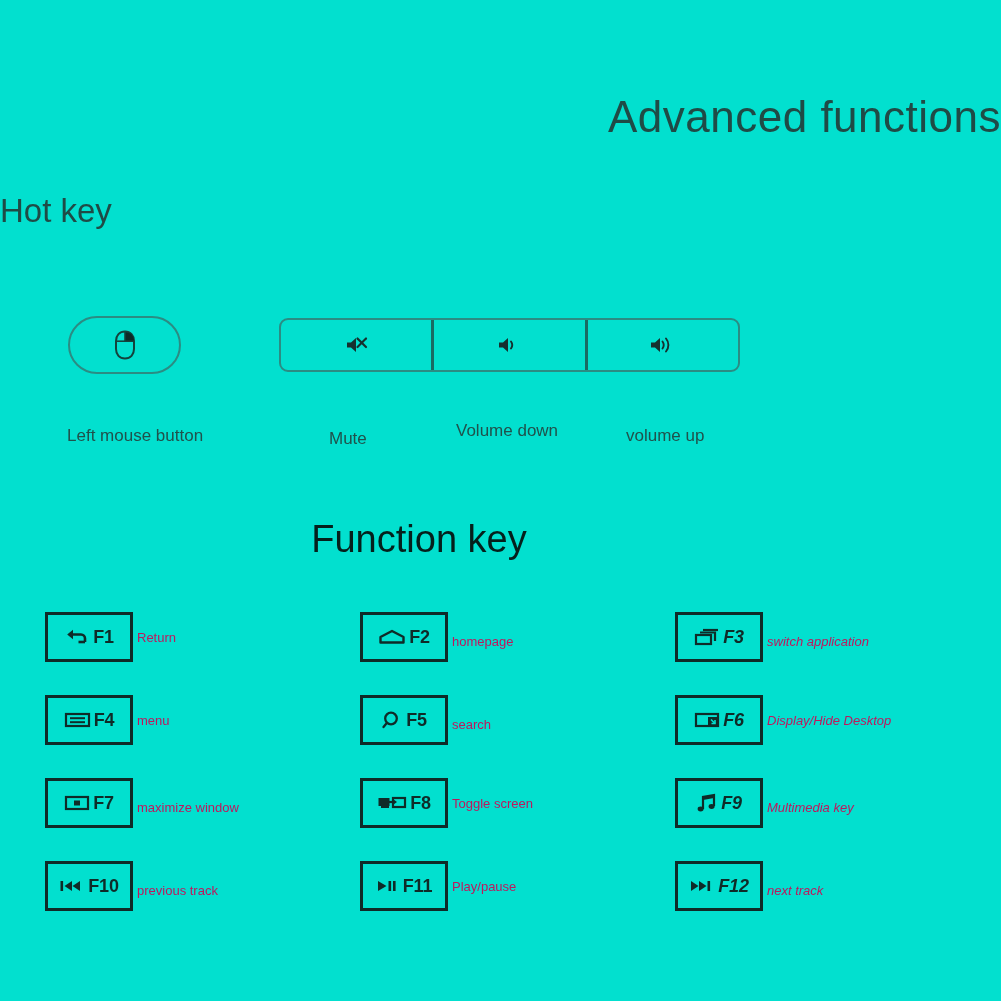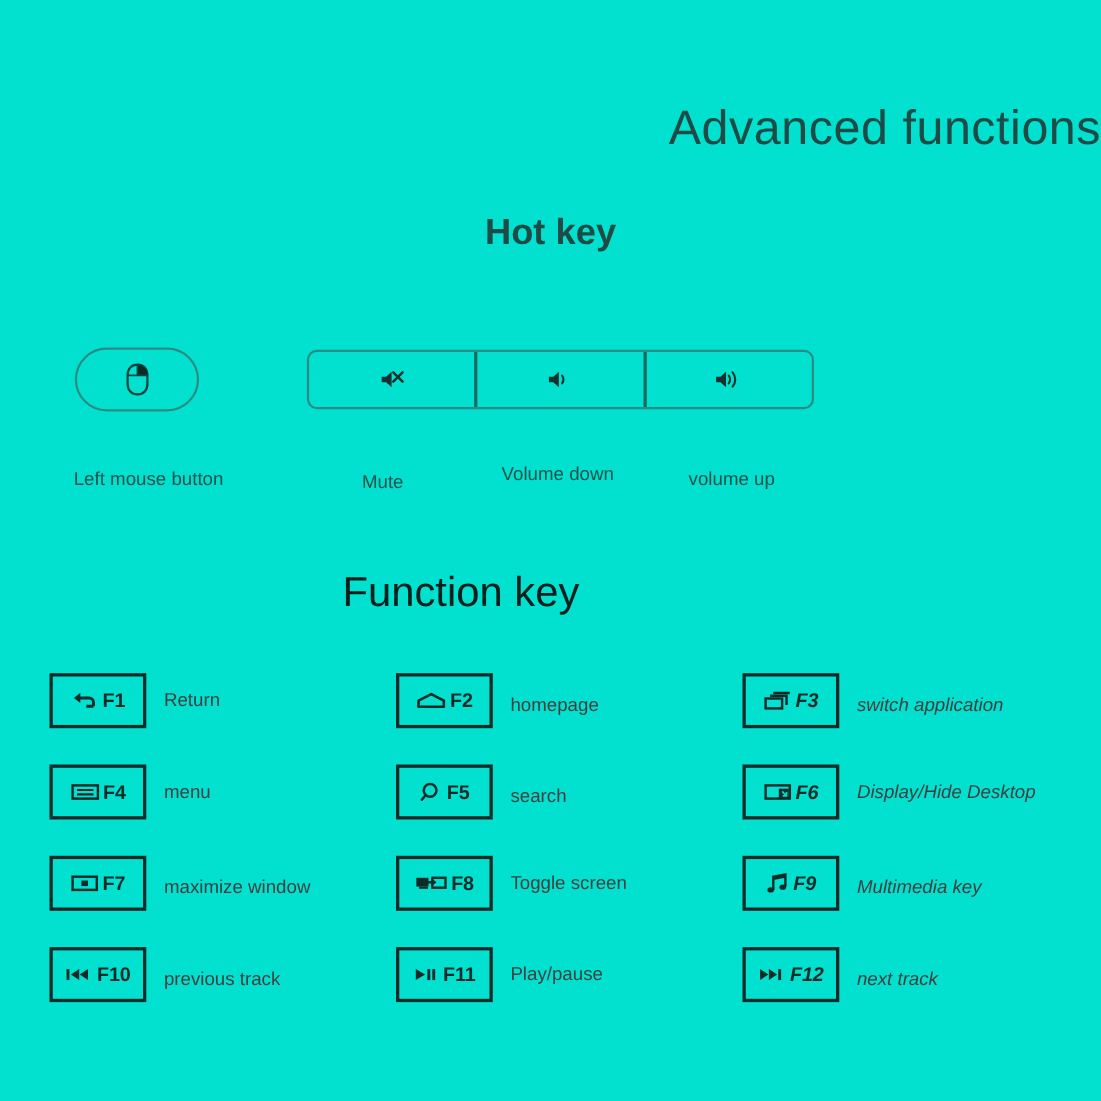--- a/index.html
+++ b/index.html
@@ -32,23 +32,23 @@
     font-size: 44px;
     font-weight: 400;
     letter-spacing: 0.5px;
     color: #1f4b46;
   }
   .title-sub {
     position: absolute;
     top: 192px;
     left: 0;
     width: 1001px;
-    text-align: center;
+    text-align: left;
     font-size: 33px;
-    font-weight: 700;
+    font-weight: 400;
     color: #1f4b46;
   }
   .title-section {
     position: absolute;
     top: 518px;
     left: 0;
     width: 838px;
     text-align: center;
     font-size: 38px;
     font-weight: 400;
@@ -141,23 +141,23 @@
     flex: none;
   }
   .fn-key .fn-code {
     font-size: 18px;
     font-weight: bold;
     color: #0f2b28;
     letter-spacing: -0.2px;
     line-height: 1;
   }
   .fn-text {
-    margin-left: 16px;
-    font-size: 17px;
-    color: #404040;
+    margin-left: 4px;
+    font-size: 13px;
+    color: #be185d;
     white-space: nowrap;
   }
   .fn-item.drop .fn-text { margin-top: 8px; }
 
   .ico {
     display: inline-flex;
     align-items: center;
     justify-content: center;
     flex: none;
   }

